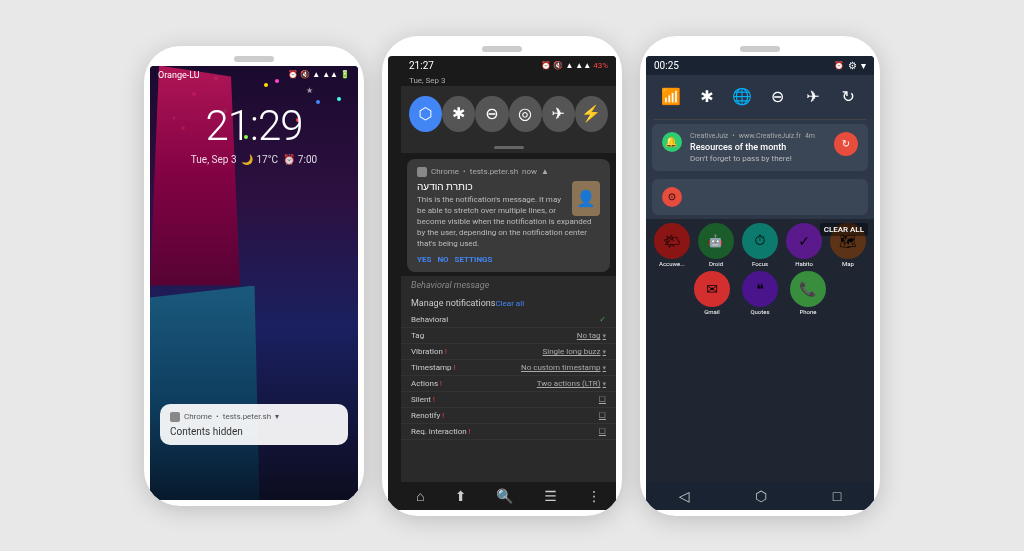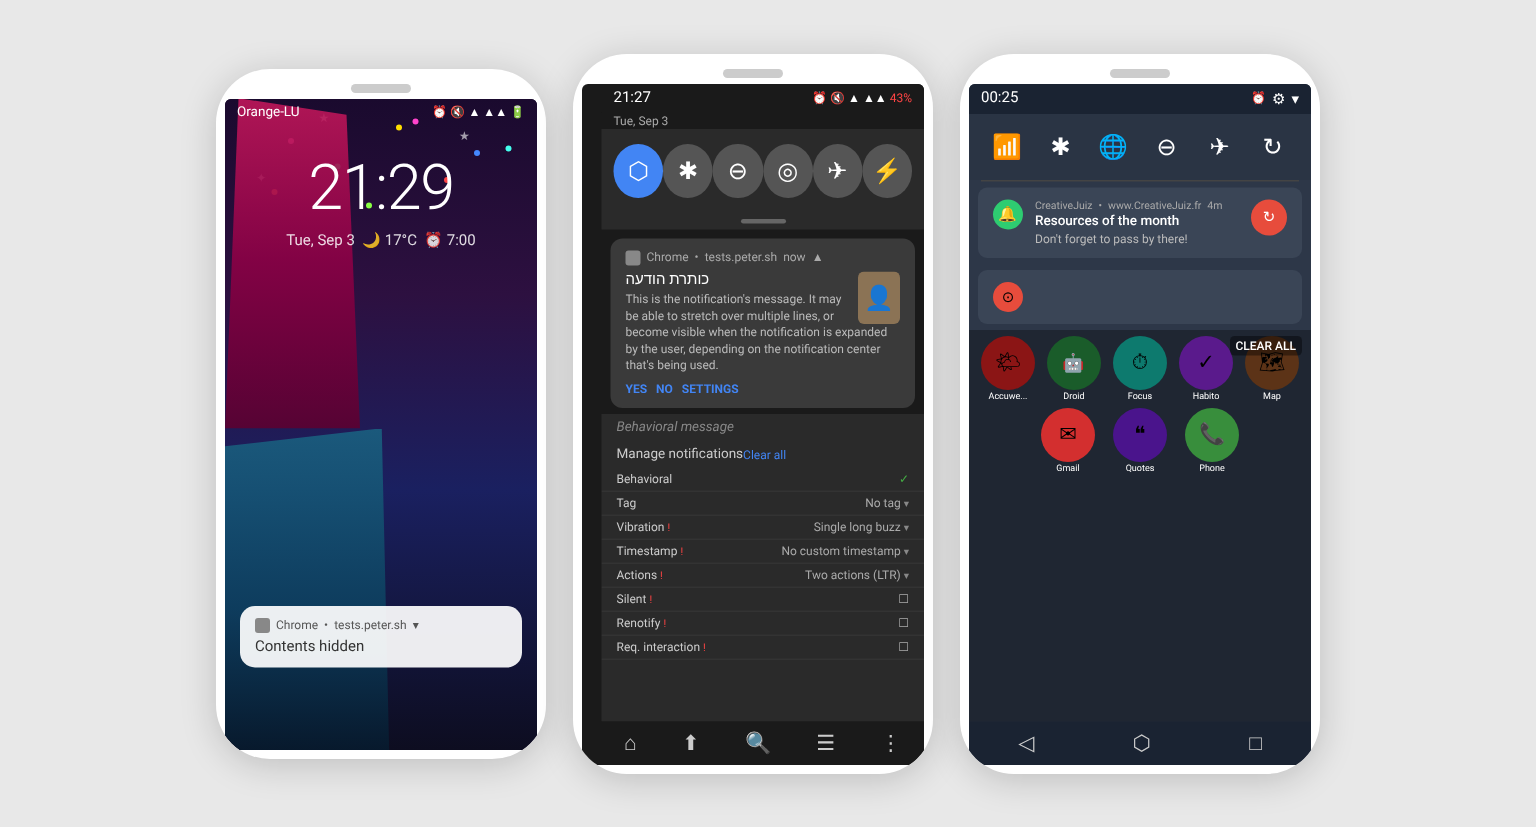--- a/index.html
+++ b/index.html
@@ -282,20 +282,21 @@
       display: flex;
       align-items: center;
       gap: 2px;
     }
     .setting-value {
       font-size: 8px;
       color: #aaa;
       display: flex;
       align-items: center;
       gap: 2px;
+      text-decoration: underline;
     }
     .exclaim {
       color: #f44;
       font-size: 7px;
     }
     .dropdown-arrow {
       font-size: 7px;
       color: #888;
     }
     .check-icon {

